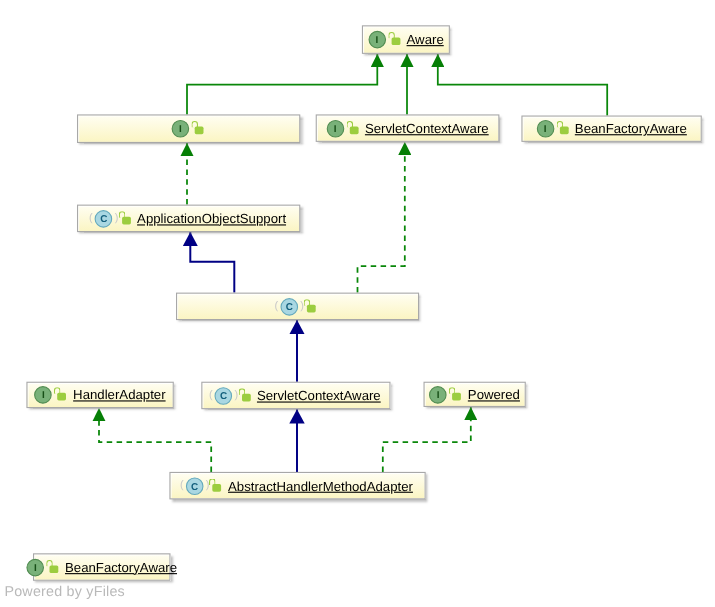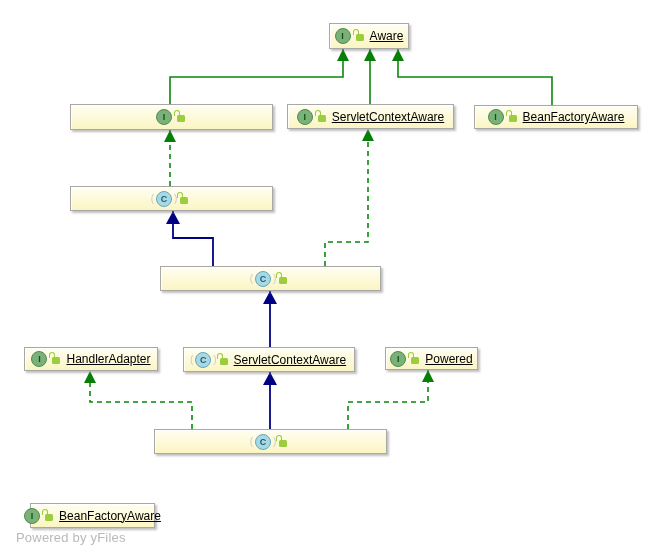--- a/index.html
+++ b/index.html
@@ -71,21 +71,21 @@
     position: absolute;
     top: -5px; left: -3px;
     width: 4px; height: 5px;
     border: 1.5px solid #9ccd3f;
     border-bottom: none;
     border-radius: 4px 4px 0 0;
   }
   .node-label { display: inline-block; text-decoration: underline; }
   #watermark {
     position: absolute;
-    left: 16px; top: 530px;
+    left: 4px; top: 530px;
     font-size: 13px;
     color: #b9b9b9;
     letter-spacing: 0.2px;
   }
 </style>
 </head>
 <body>
 
 <div id="canvas">
   <svg id="edges" xmlns="http://www.w3.org/2000/svg">
@@ -129,20 +129,21 @@
       <div class="node" style="left: 474px; top: 105px; width: 164px; height: 24px;">
         <span class="badge badge-interface">I</span>
         <span class="lock"></span>
         <span class="node-label">BeanFactoryAware</span>
       </div>
       <div class="node" style="left: 70px; top: 186px; width: 203px; height: 25px;">
         <span class="paren">(</span>
         <span class="badge badge-class">C</span>
         <span class="paren">)</span>
         <span class="lock"></span>
+        <span class="node-label">ApplicationObjectSupport</span>
       </div>
       <div class="node" style="left: 160px; top: 266px; width: 221px; height: 25px;">
         <span class="paren">(</span>
         <span class="badge badge-class">C</span>
         <span class="paren">)</span>
         <span class="lock"></span>
       </div>
       <div class="node" style="left: 24px; top: 347px; width: 134px; height: 24px;">
         <span class="badge badge-interface">I</span>
         <span class="lock"></span>
@@ -158,20 +159,21 @@
       <div class="node" style="left: 385px; top: 347px; width: 93px; height: 23px;">
         <span class="badge badge-interface">I</span>
         <span class="lock"></span>
         <span class="node-label">Powered</span>
       </div>
       <div class="node" style="left: 154px; top: 429px; width: 233px; height: 25px;">
         <span class="paren">(</span>
         <span class="badge badge-class">C</span>
         <span class="paren">)</span>
         <span class="lock"></span>
+        <span class="node-label">AbstractHandlerMethodAdapter</span>
       </div>
       <div class="node" style="left: 30px; top: 503px; width: 125px; height: 25px;">
         <span class="badge badge-interface">I</span>
         <span class="lock"></span>
         <span class="node-label">BeanFactoryAware</span>
       </div>
     </div>
 
   <div id="watermark">Powered by yFiles</div>
 </div>

